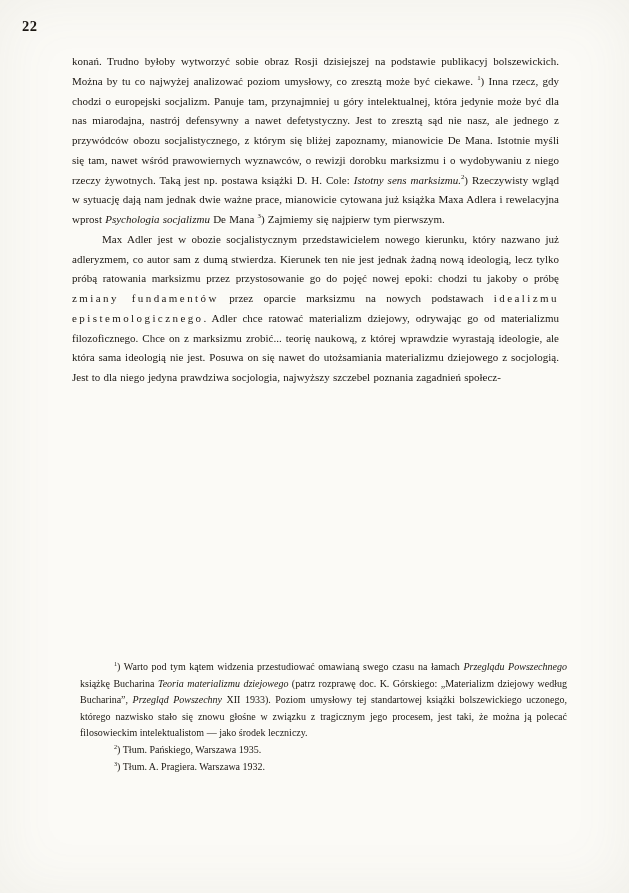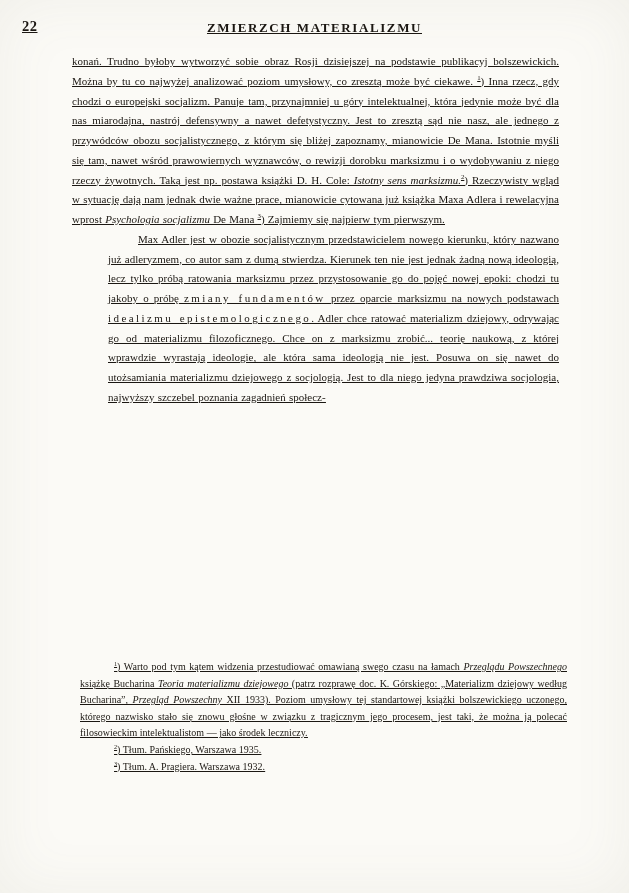--- a/index.html
+++ b/index.html
@@ -1,15 +1,15 @@
 <!DOCTYPE html>
 <html style="--paper: #fbfaf6; --ink: #1b1712;"><head>
 <meta charset="utf-8">
 <style>
-  * { margin: 0; padding: 0; box-sizing: border-box; text-decoration: underline; }
+  * { margin: 0; padding: 0; box-sizing: border-box; }
   html, body {
     width: 629px;
     background: var(--paper, #fbfaf6);
   }
   .page {
     position: relative;
     width: 629px;
     height: 893px;
     background: var(--paper, #fbfaf6);
     color: var(--ink, #1b1712);
@@ -36,21 +36,21 @@
   }
   .body-text {
     position: absolute;
     top: 52px; left: 72px;
     width: 487px;
     font-size: 11px;
     line-height: 19.75px;
     text-align: justify;
     word-spacing: 0.5px;
   }
-  .para.indent { text-indent: 30px; margin-left: 36px; }
+  .para.indent { text-indent: 30px; }
   .footnotes {
     position: absolute;
     top: 659px; left: 80px;
     width: 487px;
     font-size: 10px;
     line-height: 16.6px;
     text-align: justify;
   }
   .footnote { text-indent: 34px; }
   .run-italic { font-style: italic; }
@@ -61,21 +61,20 @@
     vertical-align: super;
   }
 </style>
 </head>
 <body>
 
 <div class="page">
 
   <div class="running-header">
     <span class="page-number">22</span>
-    <span class="running-title">ZMIERZCH MATERIALIZMU</span>
   </div>
 
   <div class="body-text">
     <p class="para"><span class="run-normal">konań. Trudno byłoby wytworzyć sobie obraz Rosji dzisiejszej na podstawie publikacyj bolszewickich. Można by tu co najwyżej analizować poziom umysłowy, co zresztą może być ciekawe. </span><sup class="run-sup">1</sup><span class="run-normal">) Inna rzecz, gdy chodzi o europejski socjalizm. Panuje tam, przynajmniej u góry intelektualnej, która jedynie może być dla nas miarodajna, nastrój defensywny a nawet defetystyczny. Jest to zresztą sąd nie nasz, ale jednego z przywódców obozu socjalistycznego, z którym się bliżej zapoznamy, mianowicie De Mana. Istotnie myśli się tam, nawet wśród prawowiernych wyznawców, o rewizji dorobku marksizmu i o wydobywaniu z niego rzeczy żywotnych. Taką jest np. postawa książki D. H. Cole: </span><span class="run-italic">Istotny sens marksizmu.</span><sup class="run-sup">2</sup><span class="run-normal">) Rzeczywisty wgląd w sytuację dają nam jednak dwie ważne prace, mianowicie cytowana już książka Maxa Adlera i rewelacyjna wprost </span><span class="run-italic">Psychologia socjalizmu</span><span class="run-normal"> De Mana </span><sup class="run-sup">3</sup><span class="run-normal">) Zajmiemy się najpierw tym pierwszym.</span></p>
     <p class="para indent"><span class="run-normal">Max Adler jest w obozie socjalistycznym przedstawicielem nowego kierunku, który nazwano już adleryzmem, co autor sam z dumą stwierdza. Kierunek ten nie jest jednak żadną nową ideologią, lecz tylko próbą ratowania marksizmu przez przystosowanie go do pojęć nowej epoki: chodzi tu jakoby o próbę </span><span class="run-spaced">zmiany fundamentów</span><span class="run-normal"> przez oparcie marksizmu na nowych podstawach </span><span class="run-spaced">idealizmu epistemologicznego</span><span class="run-normal">. Adler chce ratować materializm dziejowy, odrywając go od materializmu filozoficznego. Chce on z marksizmu zrobić... teorię naukową, z której wprawdzie wyrastają ideologie, ale która sama ideologią nie jest. Posuwa on się nawet do utożsamiania materializmu dziejowego z socjologią. Jest to dla niego jedyna prawdziwa socjologia, najwyższy szczebel poznania zagadnień społecz-</span></p>
   </div>
 
   <div class="footnotes">
     <p class="footnote"><sup class="run-sup">1</sup><span class="run-normal">) Warto pod tym kątem widzenia przestudiować omawianą swego czasu na łamach </span><span class="run-italic">Przeglądu Powszechnego</span><span class="run-normal"> książkę Bucharina </span><span class="run-italic">Teoria materializmu dziejowego</span><span class="run-normal"> (patrz rozprawę doc. K. Górskiego: „Materializm dziejowy według Bucharina”, </span><span class="run-italic">Przegląd Powszechny</span><span class="run-normal"> XII 1933). Poziom umysłowy tej standartowej książki bolszewickiego uczonego, którego nazwisko stało się znowu głośne w związku z tragicznym jego procesem, jest taki, że można ją polecać filosowieckim intelektualistom — jako środek leczniczy.</span></p>
     <p class="footnote"><sup class="run-sup">2</sup><span class="run-normal">) Tłum. Pańskiego, Warszawa 1935.</span></p>

